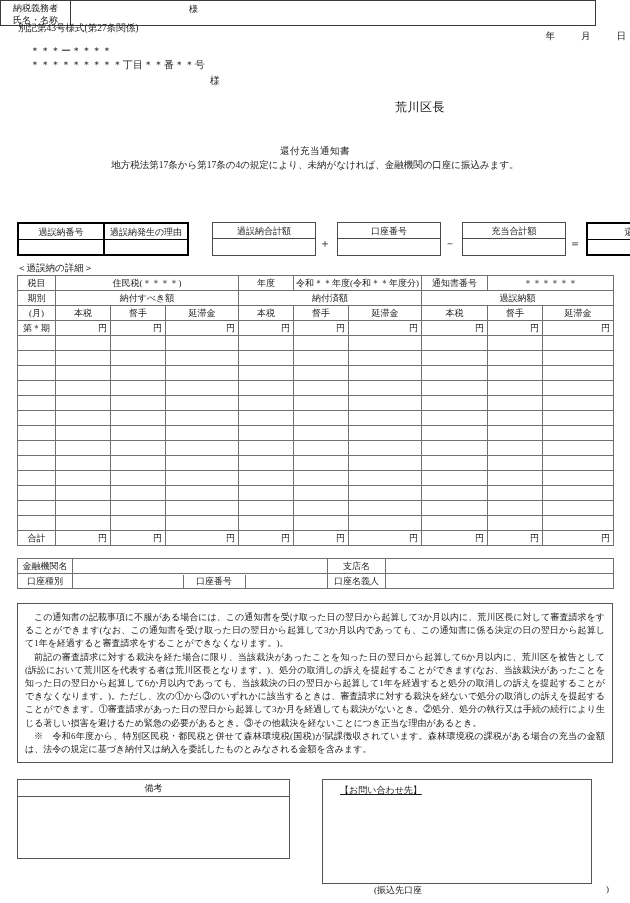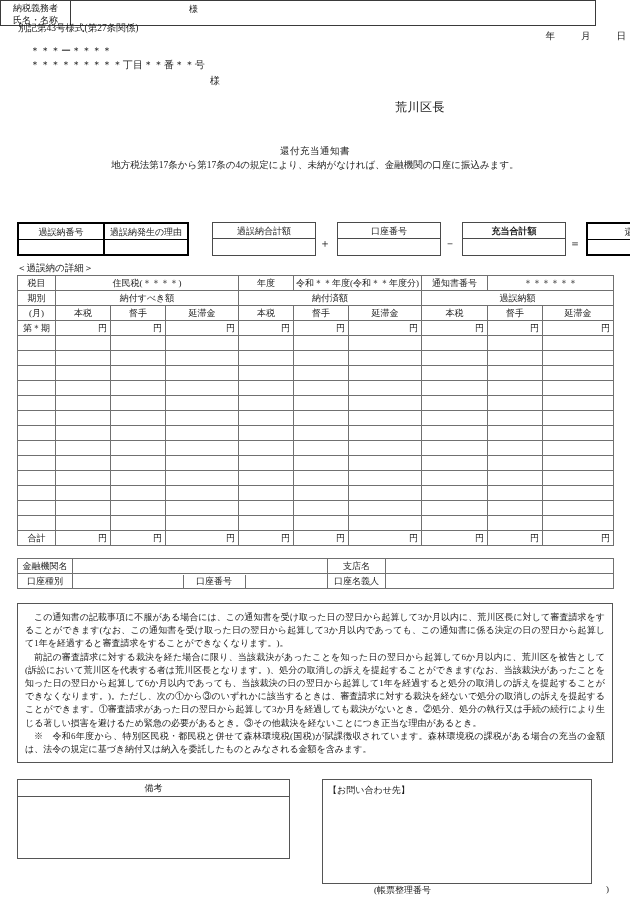--- a/index.html
+++ b/index.html
@@ -226,22 +226,23 @@
     text-align: center;
     font-size: 9px;
     border-bottom: 1px solid #555;
   }
   .contact {
     position: absolute;
     left: 322px; top: 779px;
     width: 270px; height: 105px;
     border: 1px solid #555;
     box-sizing: border-box;
-    padding: 4px 5px;
-    font-size: 9px;
+    padding: 4px 17px;
+    font-size: 9px;
+    text-decoration: underline;
   }
   .slipno {
     position: absolute;
     left: 322px; top: 884px;
     width: 290px;
     font-size: 9px;
   }
   .slipno .lbl-sn { position: absolute; left: 52px; top: 0; }
   .slipno .paren-close { position: absolute; left: 284px; top: 0; }
 </style>
@@ -302,21 +303,21 @@
 
     <div class="calc-op" style="left:301px;">＋</div>
 
     <div class="calc-box" style="left:320px; width:104px;">
       <div class="hdr">口座番号</div>
       <div class="body"></div>
     </div>
 
     <div class="calc-op" style="left:426px;">－</div>
 
-    <div class="calc-box" style="left:445px; width:104px;font-weight:bold;">
+    <div class="calc-box" style="left:445px; width:104px;">
       <div class="hdr">充当合計額</div>
       <div class="body"></div>
     </div>
 
     <div class="calc-op" style="left:551px;">＝</div>
 
     <div class="calc-box thick" style="left:569px; width:104px;">
       <div class="hdr">還付額</div>
       <div class="body"></div>
     </div>
@@ -597,17 +598,17 @@
     <div class="bhdr">備考</div>
     <div style="height:62px"></div>
   </div>
 
   <div class="contact">
     <div>【お問い合わせ先】</div>
     <div></div>
   </div>
 
   <div class="slipno">
-    <span class="lbl-sn">(帳票整理番号</span>
+    <span class="lbl-sn">(振込先口座</span>
     <span class="paren-close">)</span>
   </div>
 
 </div>
 
 </body></html>

